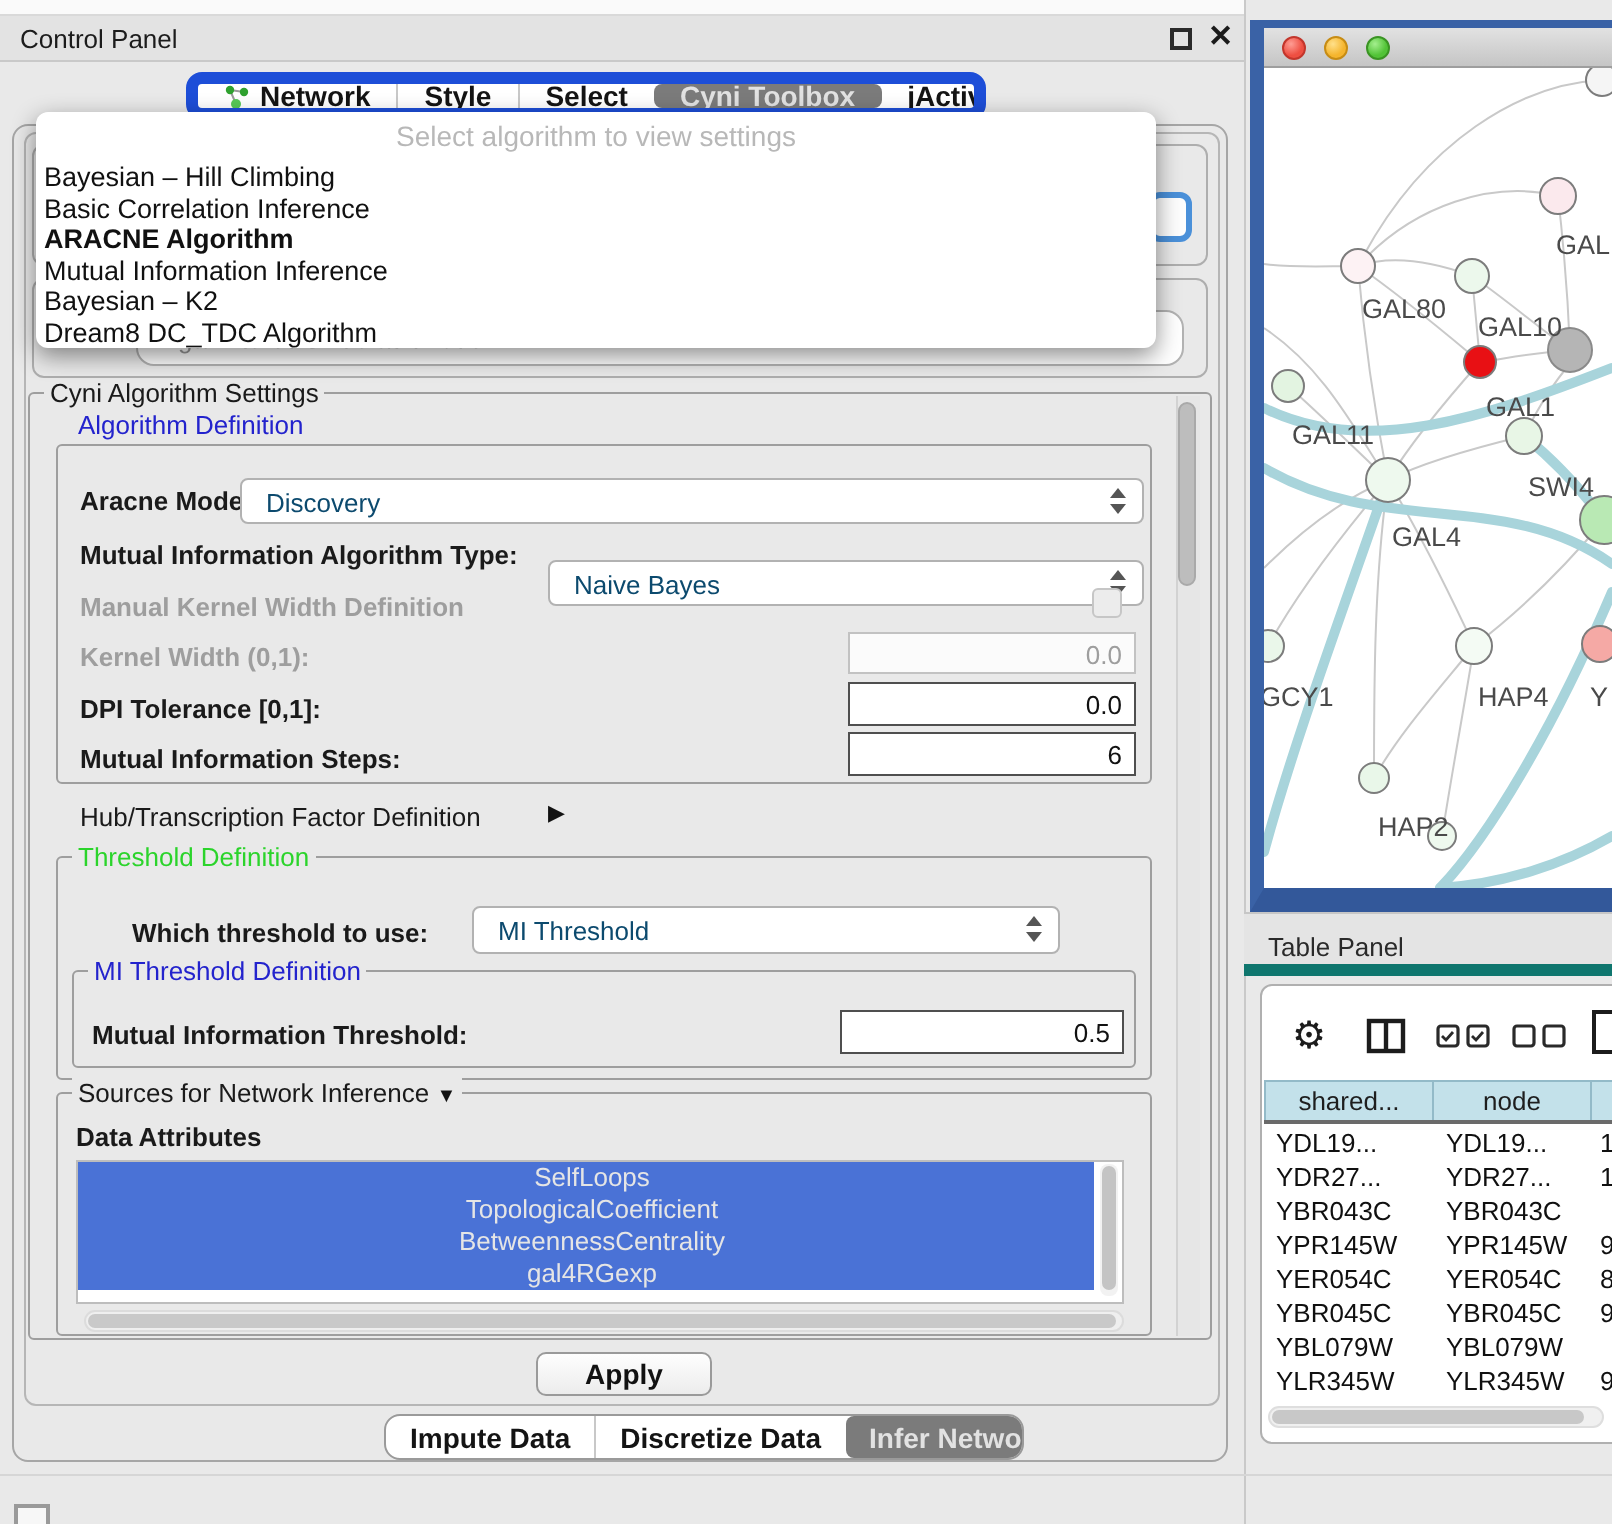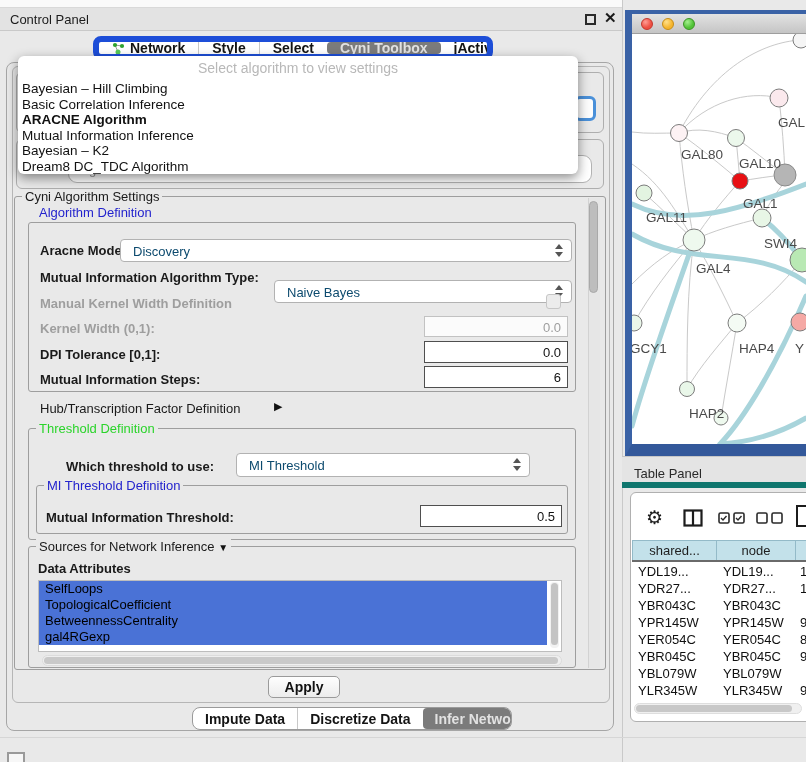--- a/index.html
+++ b/index.html
@@ -73,27 +73,27 @@
 
   .numfield{background:#fff;text-align:right;font-size:13px;padding:3px 6px 0 0;}
   .nf-gray{border:1px solid #c2c2c2;color:#9e9e9e;background:#fbfbfb;}
   .nf-dark{border:1.5px solid #4f4f4f;color:#111;}
 
   .chk{left:546px;top:294px;width:15px;height:15px;border:1px solid #c6c6c6;border-radius:3px;background:#ececec;}
   .tri-right{font-size:11px;color:#111;}
   .tri-down{font-size:10px;color:#111;}
 
   .listbox{left:38px;top:580px;width:524px;height:72px;background:#fff;border:1px solid #bdbdbd;overflow:hidden;}
-  .src-item{height:16px;line-height:16px;background:#4a72d6;color:#000000;font-size:13px;padding-left:6px;width:508px;}
+  .src-item{height:16px;line-height:16px;background:#4a72d6;color:#e5e5e5;font-size:13px;padding-left:6px;width:508px;text-align:center;}
   .list-vscroll{left:550px;top:582px;width:9px;height:66px;background:#f2f2f2;border-radius:4px;}
   .list-vthumb{left:551px;top:583px;width:7px;height:62px;background:#c4c4c4;border-radius:4px;}
   .list-hscroll{left:42px;top:655px;width:520px;height:11px;background:#efefef;border:1px solid #dcdcdc;border-radius:6px;}
   .list-hthumb{left:44px;top:657px;width:514px;height:7px;background:#c9c9c9;border-radius:4px;}
 
-  .apply-btn{left:268px;top:676px;width:72px;height:22px;border:1px solid #9a9a9a;border-radius:5px;
+  .apply-btn{left:268px;top:676px;width:88px;height:22px;border:1px solid #9a9a9a;border-radius:5px;
              background:linear-gradient(#fefefe,#ececec);font-size:14px;font-weight:600;color:#111;
              text-align:center;line-height:20px;font-family:"Liberation Sans",sans-serif;}
 
   .bottom-tabbar{left:148px;top:707px;width:320px;height:23px;background:#fff;border:1px solid #9a9a9a;border-radius:8px;
                  display:flex;align-items:stretch;overflow:hidden;margin-left:44px;}
   .btab{display:flex;align-items:center;padding:0 12px;font-size:14px;font-weight:600;color:#141414;white-space:nowrap;}
   .btab + .btab{border-left:1px solid #c8c8c8;}
   .btab.selected{background:#7b7b7b;color:#e2e2e2;border-left:none;border-radius:4px;}
 
   .mini-icon{left:7px;top:752px;width:18px;height:14px;border:2px solid #9a9a9a;background:#f7f7f7;}

